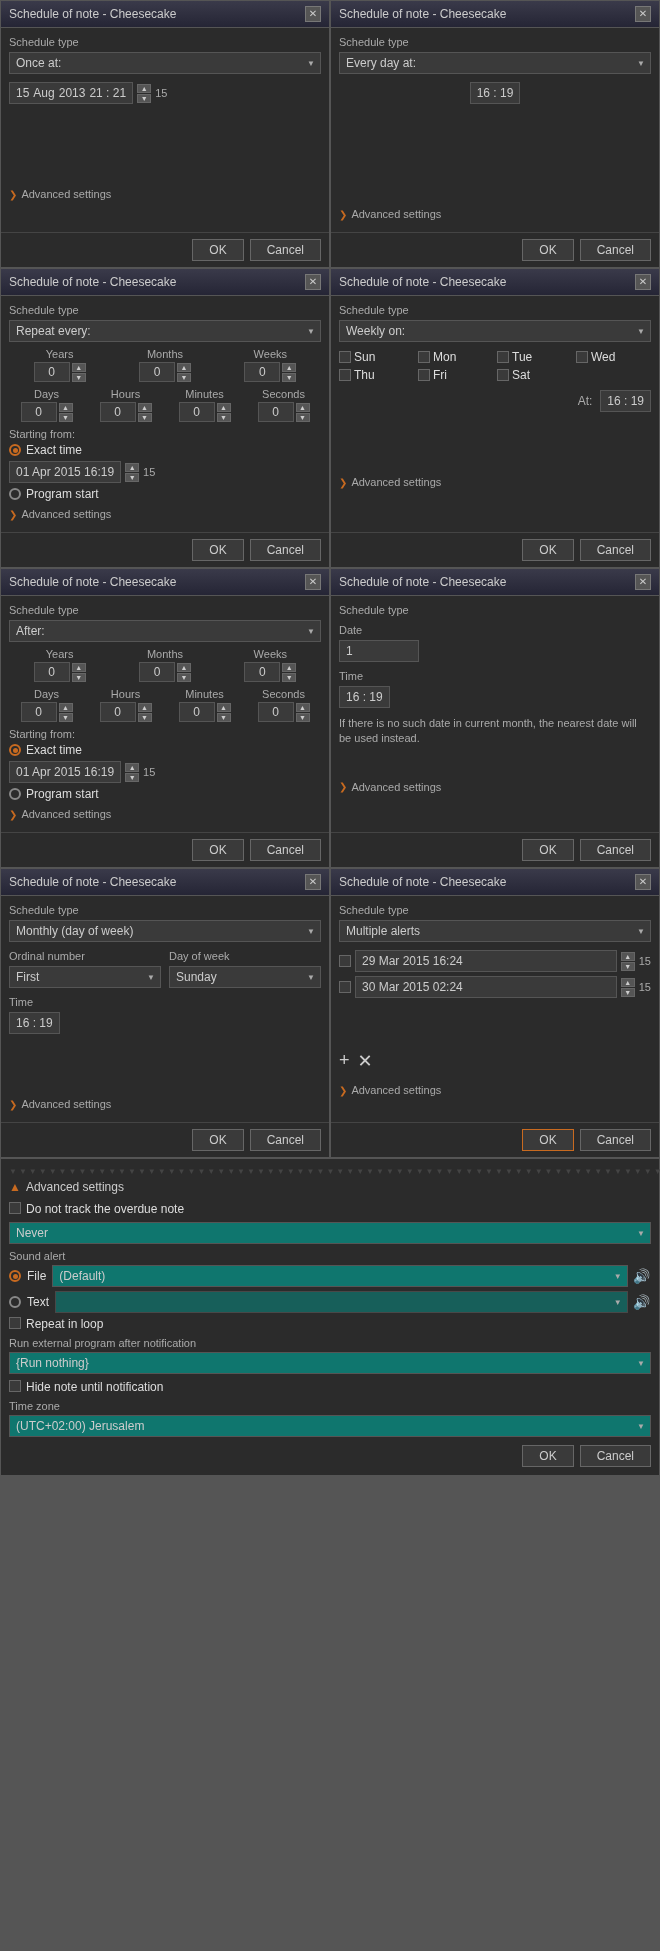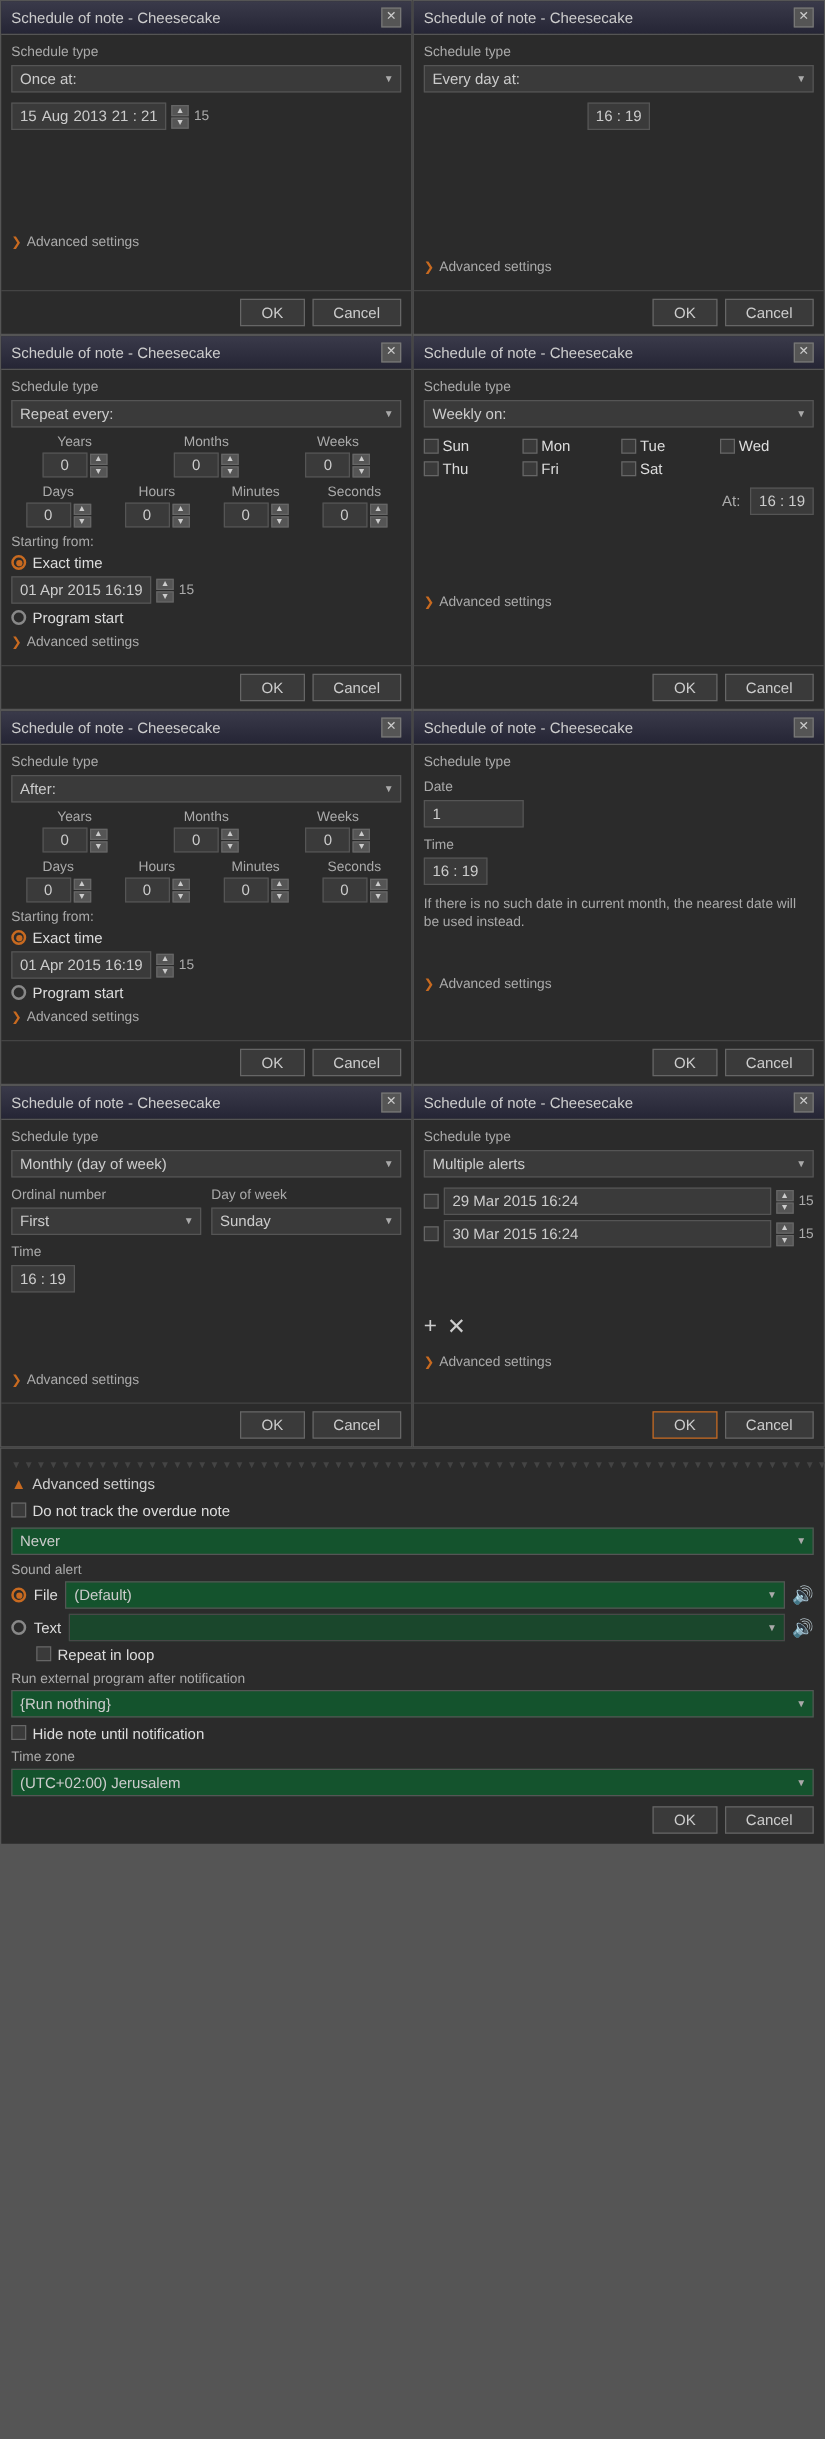--- a/index.html
+++ b/index.html
@@ -342,21 +342,21 @@
       position: absolute;
       right: 6px;
       top: 50%;
       transform: translateY(-50%);
       font-size: 8px;
       color: #aaa;
       pointer-events: none;
     }
 
     .full-dropdown {
-      background: #14532d;
+      background: #0f766e;
       border: 1px solid #555;
       color: #ccc;
       width: 100%;
       padding: 3px 20px 3px 6px;
       font-size: 12px;
       appearance: none;
       -webkit-appearance: none;
     }
 
     .adv-footer {
@@ -845,21 +845,21 @@
           <div style="display:flex;flex-direction:column;gap:1px;">
             <div class="spinner-btn">▲</div>
             <div class="spinner-btn">▼</div>
           </div>
           <span style="font-size:11px;color:#aaa;">15</span>
         </div>
 
         <div class="multiple-row">
           <div class="checkbox"></div>
           <div class="date-box" style="flex:1;">
-            <span>30  Mar  2015  16:24</span>
+            <span>30  Mar  2015  02:24</span>
           </div>
           <div style="display:flex;flex-direction:column;gap:1px;">
             <div class="spinner-btn">▲</div>
             <div class="spinner-btn">▼</div>
           </div>
           <span style="font-size:11px;color:#aaa;">15</span>
         </div>
       </div>
       <div style="height:40px;"></div>
       <div class="add-remove">
@@ -913,21 +913,21 @@
       <div class="radio-dot"></div>
       <span>Text</span>
       <div class="full-dropdown-wrap" style="flex:1;">
         <select class="full-dropdown" disabled="">
           <option></option>
         </select>
       </div>
       <span class="sound-icon" style="color:#555;">🔊</span>
     </div>
 
-    <div class="adv-check-row" style="margin-left:20px;">
+    <div class="adv-check-row" style="">
       <div class="checkbox"></div>
       <span>Repeat in loop</span>
     </div>
 
     <div class="adv-section-label">Run external program after notification</div>
     <div class="full-dropdown-wrap">
       <select class="full-dropdown">
         <option>{Run nothing}</option>
       </select>
     </div>

